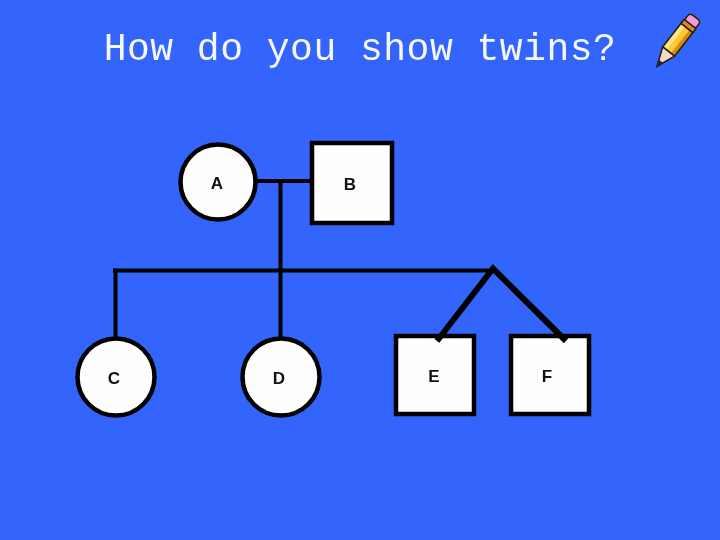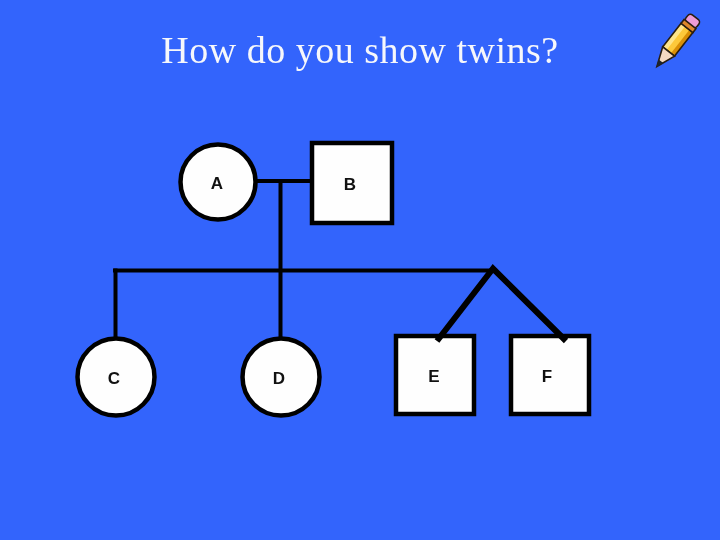--- a/index.html
+++ b/index.html
@@ -22,21 +22,21 @@
     position: absolute;
     top: 28px;
     left: 0;
     width: 720px;
     margin: 0;
     text-align: center;
     font-size: 38px;
     font-weight: 500;
     letter-spacing: 0.5px;
     color: #f6f7fb;
-    font-family: Liberation Serif, serif;
+    font-family: Liberation Mono, monospace;
   }
   .pencil {
     position: absolute;
     top: 7px;
     left: 642px;
     width: 68px;
     height: 68px;
   }
   .pedigree {
     position: absolute;

